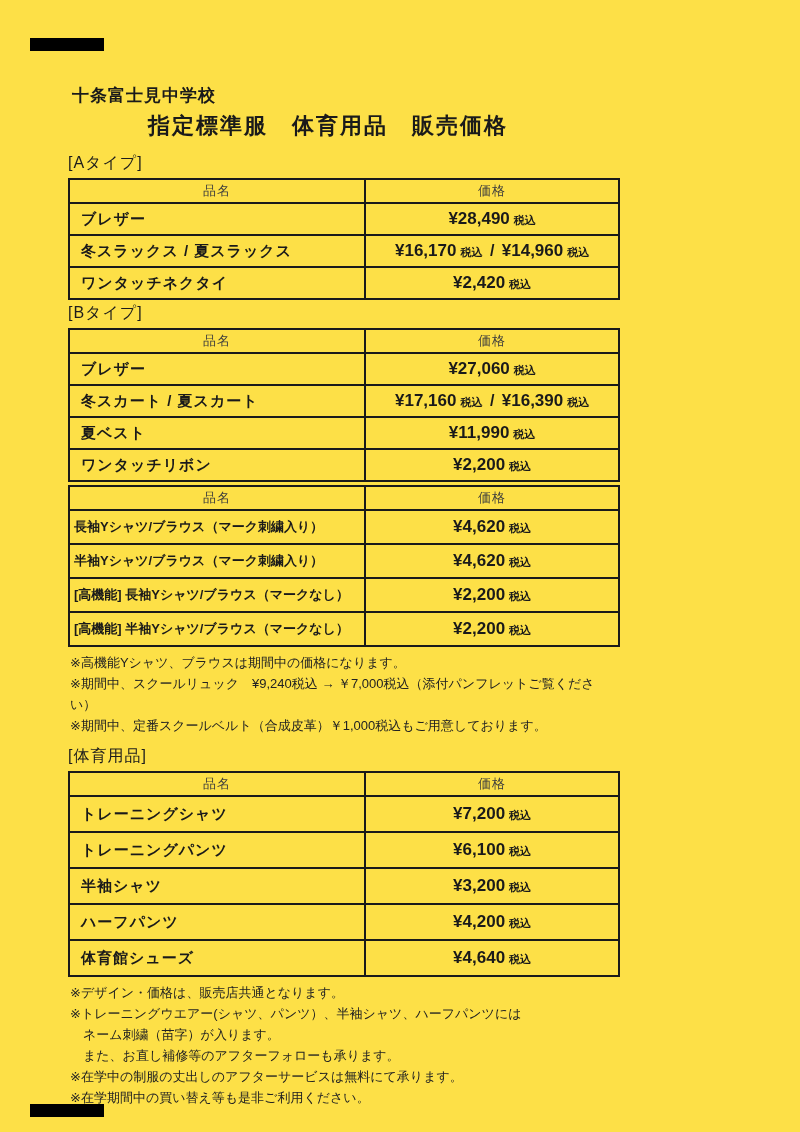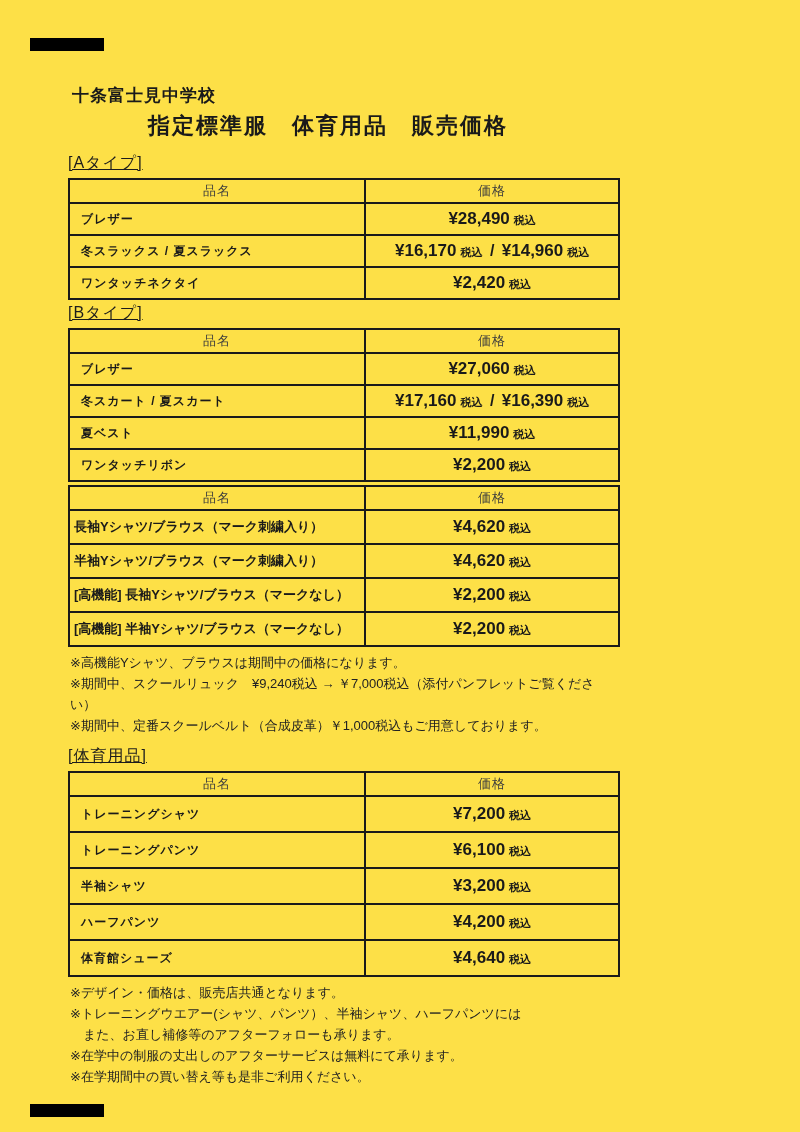--- a/index.html
+++ b/index.html
@@ -18,32 +18,32 @@
   }
   .corner-mark.top { top:38px; }
   .corner-mark.bottom { top:1104px; }
 
   .content { position:absolute; left:68px; top:84px; width:552px; }
 
   .school { font-size:17px; font-weight:700; margin:0 0 4px 4px; letter-spacing:1px; }
   .title  { font-size:22px; font-weight:700; margin:4px 0 12px 80px; letter-spacing:2px; }
 
   section { margin-bottom:3px; }
-  .sec-heading { font-size:16px; font-weight:400; color:#1c1c1c; margin:3px 0 4px 0; letter-spacing:1px;text-decoration:underline; }
+  .sec-heading { font-size:16px; font-weight:400; color:#1c1c1c; margin:3px 0 4px 0; letter-spacing:1px; }
 
   table.price-table { width:552px; border-collapse:collapse; table-layout:fixed; }
   .price-table th, .price-table td { border:2px solid #1a1a1a; }
   .price-table th {
     font-size:13px; font-weight:400; color:#3d3d3d;
     text-align:center; padding:2px 4px; height:18px;
     letter-spacing:1px;
   }
   th.col-item { width:54%; }
   th.col-price { width:46%; }
-  td.item-cell { font-weight:700; font-size:12px; padding:5px 4px 5px 11px; letter-spacing:1px; }
+  td.item-cell { font-weight:700; font-size:15px; padding:5px 4px 5px 11px; letter-spacing:1px; }
   td.price-cell { text-align:center; padding:5px 3px; white-space:nowrap; }
   .amount { font-size:17px; font-weight:700; }
   .tax { font-size:11px; font-weight:700; margin-left:4px; }
   .sep { font-size:16px; font-weight:700; margin:0 3px; }
 
   
   .sec-2 td.item-cell { font-size:13px; padding-left:4px; letter-spacing:0; }
   .sec-2 td.price-cell { padding-top:6px; padding-bottom:6px; }
 
   
@@ -184,20 +184,21 @@
               </tr>
               <tr>
                 <td class="item-cell">体育館シューズ</td>
                 <td class="price-cell"><span class="amount">¥4,640</span><span class="tax">税込</span></td>
               </tr>
             </tbody>
     </table>
     <div class="notes">
             <div class="note-line">※デザイン・価格は、販売店共通となります。</div>
             <div class="note-line">※トレーニングウエアー(シャツ、パンツ）、半袖シャツ、ハーフパンツには</div>
+            <div class="note-line">　ネーム刺繍（苗字）が入ります。</div>
             <div class="note-line">　また、お直し補修等のアフターフォローも承ります。</div>
             <div class="note-line">※在学中の制服の丈出しのアフターサービスは無料にて承ります。</div>
             <div class="note-line">※在学期間中の買い替え等も是非ご利用ください。</div>
           </div>
   </section>
 </div>
   </div>
 </div>
 
 </body></html>

